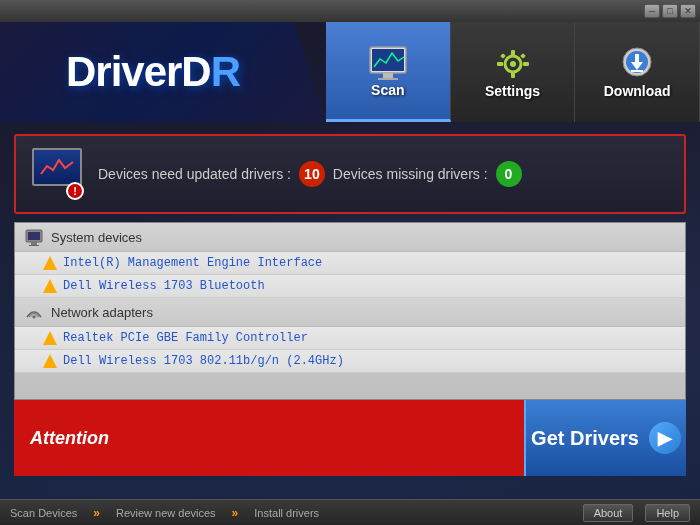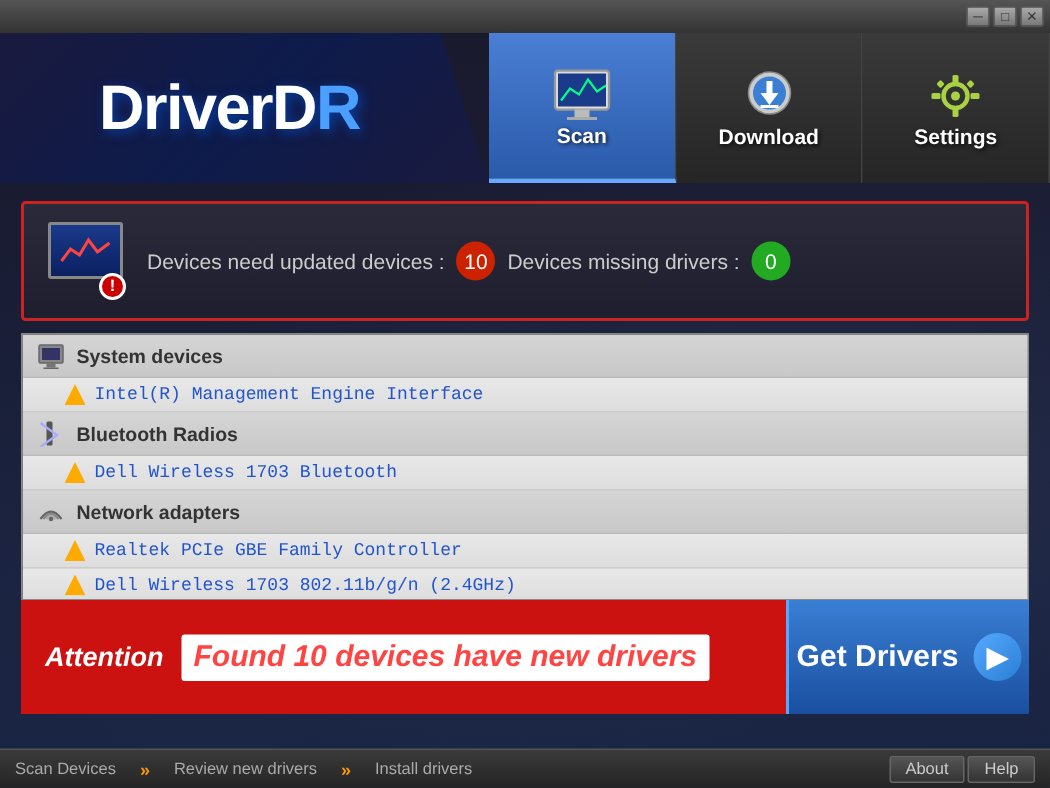--- a/index.html
+++ b/index.html
@@ -191,21 +191,21 @@
       flex: 1;
     }
 
     .count-badge {
       display: inline-flex;
       align-items: center;
       justify-content: center;
       width: 26px;
       height: 26px;
       border-radius: 50%;
-      font-weight: normal;
+      font-weight: bold;
       font-size: 14px;
       color: white;
       margin: 0 4px;
     }
     .count-badge.red { background: #cc2200; }
     .count-badge.green { background: #22aa22; }
 
     
     .device-list-container {
       background: linear-gradient(to bottom, #d0d0d0, #c0c0c0);
@@ -225,21 +225,21 @@
       background: #888;
       border: 1px solid #666;
     }
 
     .device-category {
       display: flex;
       align-items: center;
       padding: 5px 10px;
       background: linear-gradient(to bottom, #d5d5d5, #c8c8c8);
       font-size: 13px;
-      font-weight: bold;
+      font-weight: normal;
       color: #333;
       border-bottom: 1px solid #bbb;
       gap: 8px;
       text-align: center;
     }
 
     .device-item {
       display: flex;
       align-items: center;
       padding: 4px 10px 4px 28px;
@@ -355,21 +355,21 @@
     }
     .breadcrumb-sep {
       color: #f90;
       font-size: 12px;
       font-weight: bold;
     }
 
     .bottom-right {
       display: flex;
       align-items: center;
-      gap: 2px;
+      gap: 12px;
     }
 
     .bottom-btn {
       padding: 2px 10px;
       background: linear-gradient(to bottom, #555, #333);
       color: #ccc;
       font-size: 11px;
       border: 1px solid #666;
       border-radius: 2px;
       cursor: pointer;
@@ -400,71 +400,71 @@
         <div class="nav-tab-icon">
           <svg width="40" height="36" viewBox="0 0 40 36">
             <rect x="2" y="2" width="36" height="26" rx="2" fill="#ddd" stroke="#999" stroke-width="1.5"></rect>
             <rect x="4" y="4" width="32" height="22" fill="#1a3a8a"></rect>
             <polyline points="6,22 12,14 18,18 24,8 30,16 36,12" fill="none" stroke="#00ff88" stroke-width="1.5"></polyline>
             <rect x="15" y="28" width="10" height="5" fill="#bbb"></rect>
             <rect x="10" y="33" width="20" height="2" fill="#aaa"></rect>
           </svg>
         </div>
         <div class="nav-tab-label">Scan</div>
-      </div>
-
-      <div class="nav-tab">
-        <div class="nav-tab-icon">
-          <svg width="40" height="36" viewBox="0 0 40 36">
-            <circle cx="20" cy="16" r="14" fill="#ccc" stroke="#888" stroke-width="1"></circle>
-            <circle cx="20" cy="16" r="11" fill="#3a7fd4"></circle>
-            <rect x="18" y="8" width="4" height="10" fill="white"></rect>
-            <polygon points="14,16 26,16 20,24" fill="white"></polygon>
-            <rect x="14" y="24" width="12" height="2" fill="white"></rect>
-          </svg>
-        </div>
-        <div class="nav-tab-label">Download</div>
       </div>
 
       <div class="nav-tab">
         <div class="nav-tab-icon">
           <svg width="40" height="36" viewBox="0 0 40 36">
             <path d="M20,10 a8,8 0 1,1 0,16 a8,8 0 1,1 0,-16" fill="none" stroke="#aad044" stroke-width="3"></path>
             <circle cx="20" cy="18" r="3" fill="#aad044"></circle>
             <rect x="18" y="4" width="4" height="6" rx="1" fill="#aad044"></rect>
             <rect x="18" y="26" width="4" height="6" rx="1" fill="#aad044"></rect>
             <rect x="4" y="16" width="6" height="4" rx="1" fill="#aad044"></rect>
             <rect x="30" y="16" width="6" height="4" rx="1" fill="#aad044"></rect>
             <rect x="8" y="8" width="4" height="4" rx="1" fill="#aad044" transform="rotate(45 10 10)"></rect>
             <rect x="28" y="8" width="4" height="4" rx="1" fill="#aad044" transform="rotate(45 30 10)"></rect>
           </svg>
         </div>
         <div class="nav-tab-label">Settings</div>
       </div>
 
+      <div class="nav-tab">
+        <div class="nav-tab-icon">
+          <svg width="40" height="36" viewBox="0 0 40 36">
+            <circle cx="20" cy="16" r="14" fill="#ccc" stroke="#888" stroke-width="1"></circle>
+            <circle cx="20" cy="16" r="11" fill="#3a7fd4"></circle>
+            <rect x="18" y="8" width="4" height="10" fill="white"></rect>
+            <polygon points="14,16 26,16 20,24" fill="white"></polygon>
+            <rect x="14" y="24" width="12" height="2" fill="white"></rect>
+          </svg>
+        </div>
+        <div class="nav-tab-label">Download</div>
+      </div>
+
     </div>
   </div>
 
   <div class="content-area">
 
     <div class="status-bar">
 
       <div class="status-icon-area">
         <div class="monitor-big">
           <div class="monitor-screen">
             <svg width="36" height="22" viewBox="0 0 36 22">
               <polyline points="2,18 8,10 14,14 20,4 26,12 34,6" fill="none" stroke="#ff4444" stroke-width="2"></polyline>
             </svg>
           </div>
         </div>
         <div class="alert-badge">!</div>
       </div>
 
       <div class="status-text">
-        <span>Devices need updated devices :</span>
+        <span>Devices need updated drivers :</span>
         <span class="count-badge red">10</span>
         <span>Devices missing drivers :</span>
         <span class="count-badge green">0</span>
       </div>
     </div>
 
     <div class="device-list-container">
 
       <div class="device-category">
         <svg width="18" height="18" viewBox="0 0 18 18">
@@ -473,29 +473,20 @@
           <rect x="6" y="14" width="6" height="3" fill="#777"></rect>
           <rect x="4" y="17" width="10" height="1" fill="#666"></rect>
         </svg>
         <span>System devices</span>
       </div>
       <div class="device-item">
         <span class="warning-icon"></span>
         <span>Intel(R) Management Engine Interface</span>
       </div>
 
-      <div class="device-category">
-        <svg width="18" height="18" viewBox="0 0 18 18">
-          <rect x="6" y="1" width="4" height="16" rx="1" fill="#555"></rect>
-          <polyline points="6,5 13,10 6,15" fill="none" stroke="#aaf" stroke-width="1.5"></polyline>
-          <polyline points="6,5 2,2" fill="none" stroke="#aaf" stroke-width="1.5"></polyline>
-          <polyline points="6,15 2,18" fill="none" stroke="#aaf" stroke-width="1.5"></polyline>
-        </svg>
-        <span>Bluetooth Radios</span>
-      </div>
       <div class="device-item">
         <span class="warning-icon"></span>
         <span>Dell Wireless 1703 Bluetooth</span>
       </div>
 
       <div class="device-category">
         <svg width="18" height="18" viewBox="0 0 18 18">
           <path d="M2,14 Q9,4 16,14" fill="none" stroke="#666" stroke-width="1.5"></path>
           <path d="M4,14 Q9,7 14,14" fill="none" stroke="#888" stroke-width="1.5"></path>
           <path d="M6,14 Q9,10 12,14" fill="none" stroke="#aaa" stroke-width="1.5"></path>
@@ -510,35 +501,34 @@
       <div class="device-item">
         <span class="warning-icon"></span>
         <span>Dell Wireless 1703 802.11b/g/n (2.4GHz)</span>
       </div>
 
     </div>
 
     <div class="footer-bar">
       <div class="attention-area">
         <span class="attention-label">Attention</span>
-        <span class="attention-message">Found 10 devices have new drivers</span>
       </div>
       <div class="get-drivers-btn">
         <span class="get-drivers-label">Get Drivers</span>
         <div class="arrow-circle">▶</div>
       </div>
     </div>
 
   </div>
 
   <div class="bottom-bar">
     <div class="breadcrumb">
       <span class="breadcrumb-item">Scan Devices</span>
       <span class="breadcrumb-sep">»</span>
-      <span class="breadcrumb-item">Review new drivers</span>
+      <span class="breadcrumb-item">Review new devices</span>
       <span class="breadcrumb-sep">»</span>
       <span class="breadcrumb-item">Install drivers</span>
     </div>
     <div class="bottom-right">
       <button class="bottom-btn">About</button>
       <button class="bottom-btn">Help</button>
     </div>
   </div>
 
 </div>

